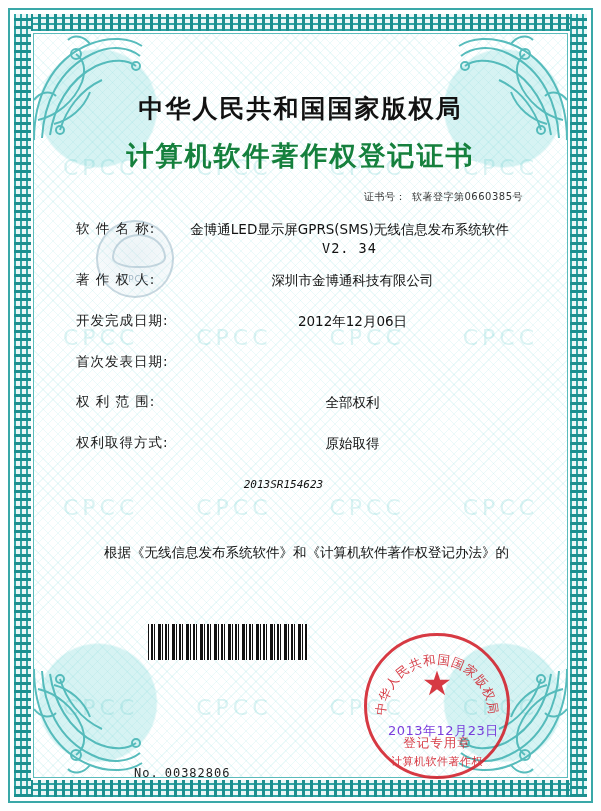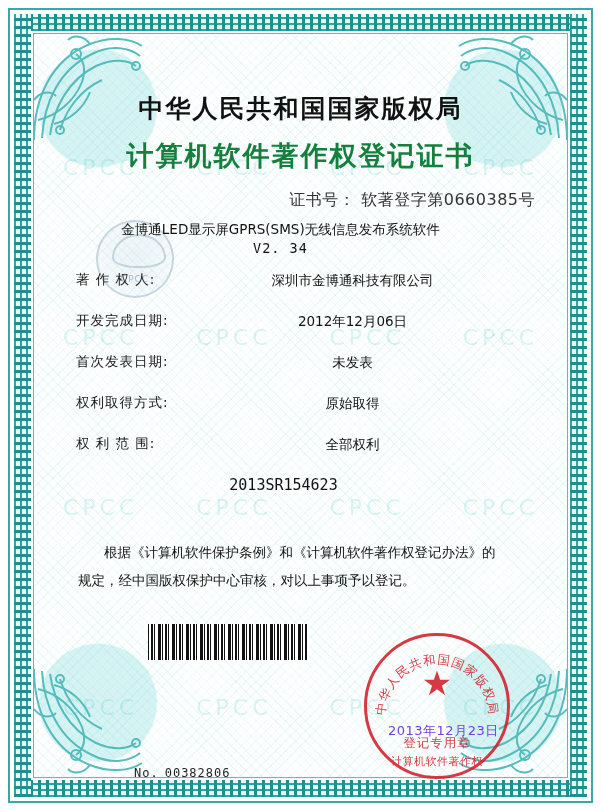--- a/index.html
+++ b/index.html
@@ -133,22 +133,22 @@
     top: 104px; left: 0; width: 533px;
     text-align: center;
     font-family: "DejaVu Serif", "Liberation Serif", serif;
     font-weight: bold;
     font-size: 27px;
     color: #15803d;
     letter-spacing: 2px;
   }
   .certno {
     position: absolute;
-    top: 156px; right: 32px;
-    font-size: 16px;
+    top: 156px; right: 44px;
+    font-size: 10px;
     color: #333333;
     font-family: "DejaVu Sans", sans-serif;
     letter-spacing: 0.5px;
   }
   .certno .val { margin-left: 6px; }
 
   
   .cpcc-seal {
     position: absolute;
     left: 62px; top: 186px;
@@ -196,21 +196,21 @@
     white-space: nowrap;
   }
   .f-value {
     flex: 1;
     padding-right: 34px;
     font-size: 13.5px;
     color: #111111;
     line-height: 19px;
     text-align: center;
   }
-  .f-value.mono { font-family: "DejaVu Sans Mono", monospace; font-size: 15px; }
+  .f-value.mono { font-family: "DejaVu Sans Mono", monospace; font-size: 11px; font-style: italic; }
   .sw-name { padding-right: 40px; }
   .sw-ver  { font-family: "DejaVu Sans Mono", monospace; letter-spacing: 1px; }
 
   .gap-after { margin-bottom: 22px; }
 
   .para {
     position: absolute;
     left: 44px; top: 504px;
     width: 446px;
     font-family: "DejaVu Sans", "Liberation Sans", sans-serif;
@@ -395,60 +395,59 @@
       <span>证书号：</span><span class="val">软著登字第0660385号</span>
     </div>
 
     <div class="cpcc-seal">
       <span>CPCC</span>
     </div>
 
     <div class="fields">
 
       <div class="field">
+        <div class="f-label">软 件 名 称:</div>
         <div class="f-value sw-name">
           <span>金博通LED显示屏GPRS(SMS)无线信息发布系统软件</span><br>
           <span class="sw-ver">V2. 34</span>
         </div>
       </div>
 
       <div class="field gap-after">
         <div class="f-label">著 作 权 人:</div>
         <div class="f-value">深圳市金博通科技有限公司</div>
       </div>
 
       <div class="field gap-after">
         <div class="f-label">开发完成日期:</div>
         <div class="f-value">2012年12月06日</div>
       </div>
 
       <div class="field gap-after">
         <div class="f-label">首次发表日期:</div>
-        <div class="f-value">未发表</div>
+      </div>
+
+      <div class="field gap-after">
+        <div class="f-label">权 利 范 围:</div>
+        <div class="f-value">全部权利</div>
       </div>
 
       <div class="field gap-after">
         <div class="f-label">权利取得方式:</div>
         <div class="f-value">原始取得</div>
       </div>
 
-      <div class="field gap-after">
-        <div class="f-label">权 利 范 围:</div>
-        <div class="f-value">全部权利</div>
-      </div>
-
       <div class="field">
         <div class="f-value mono">2013SR154623</div>
       </div>
 
     </div>
 
     <div class="para">
-      <span class="ind"></span><span>根据《计算机软件保护条例》和《计算机软件著作权登记办法》的</span><br>
-      <span>规定，经中国版权保护中心审核，对以上事项予以登记。</span>
+      <span class="ind"></span><span>根据《无线信息发布系统软件》和《计算机软件著作权登记办法》的</span><br>
     </div>
 
     <div class="barcode"></div>
     <div class="barcode-num">
       <span class="pfx">No.</span><span>00382806</span>
     </div>
 
     <div class="red-seal">
       <svg class="arc" viewBox="0 0 140 140">
         <defs>

